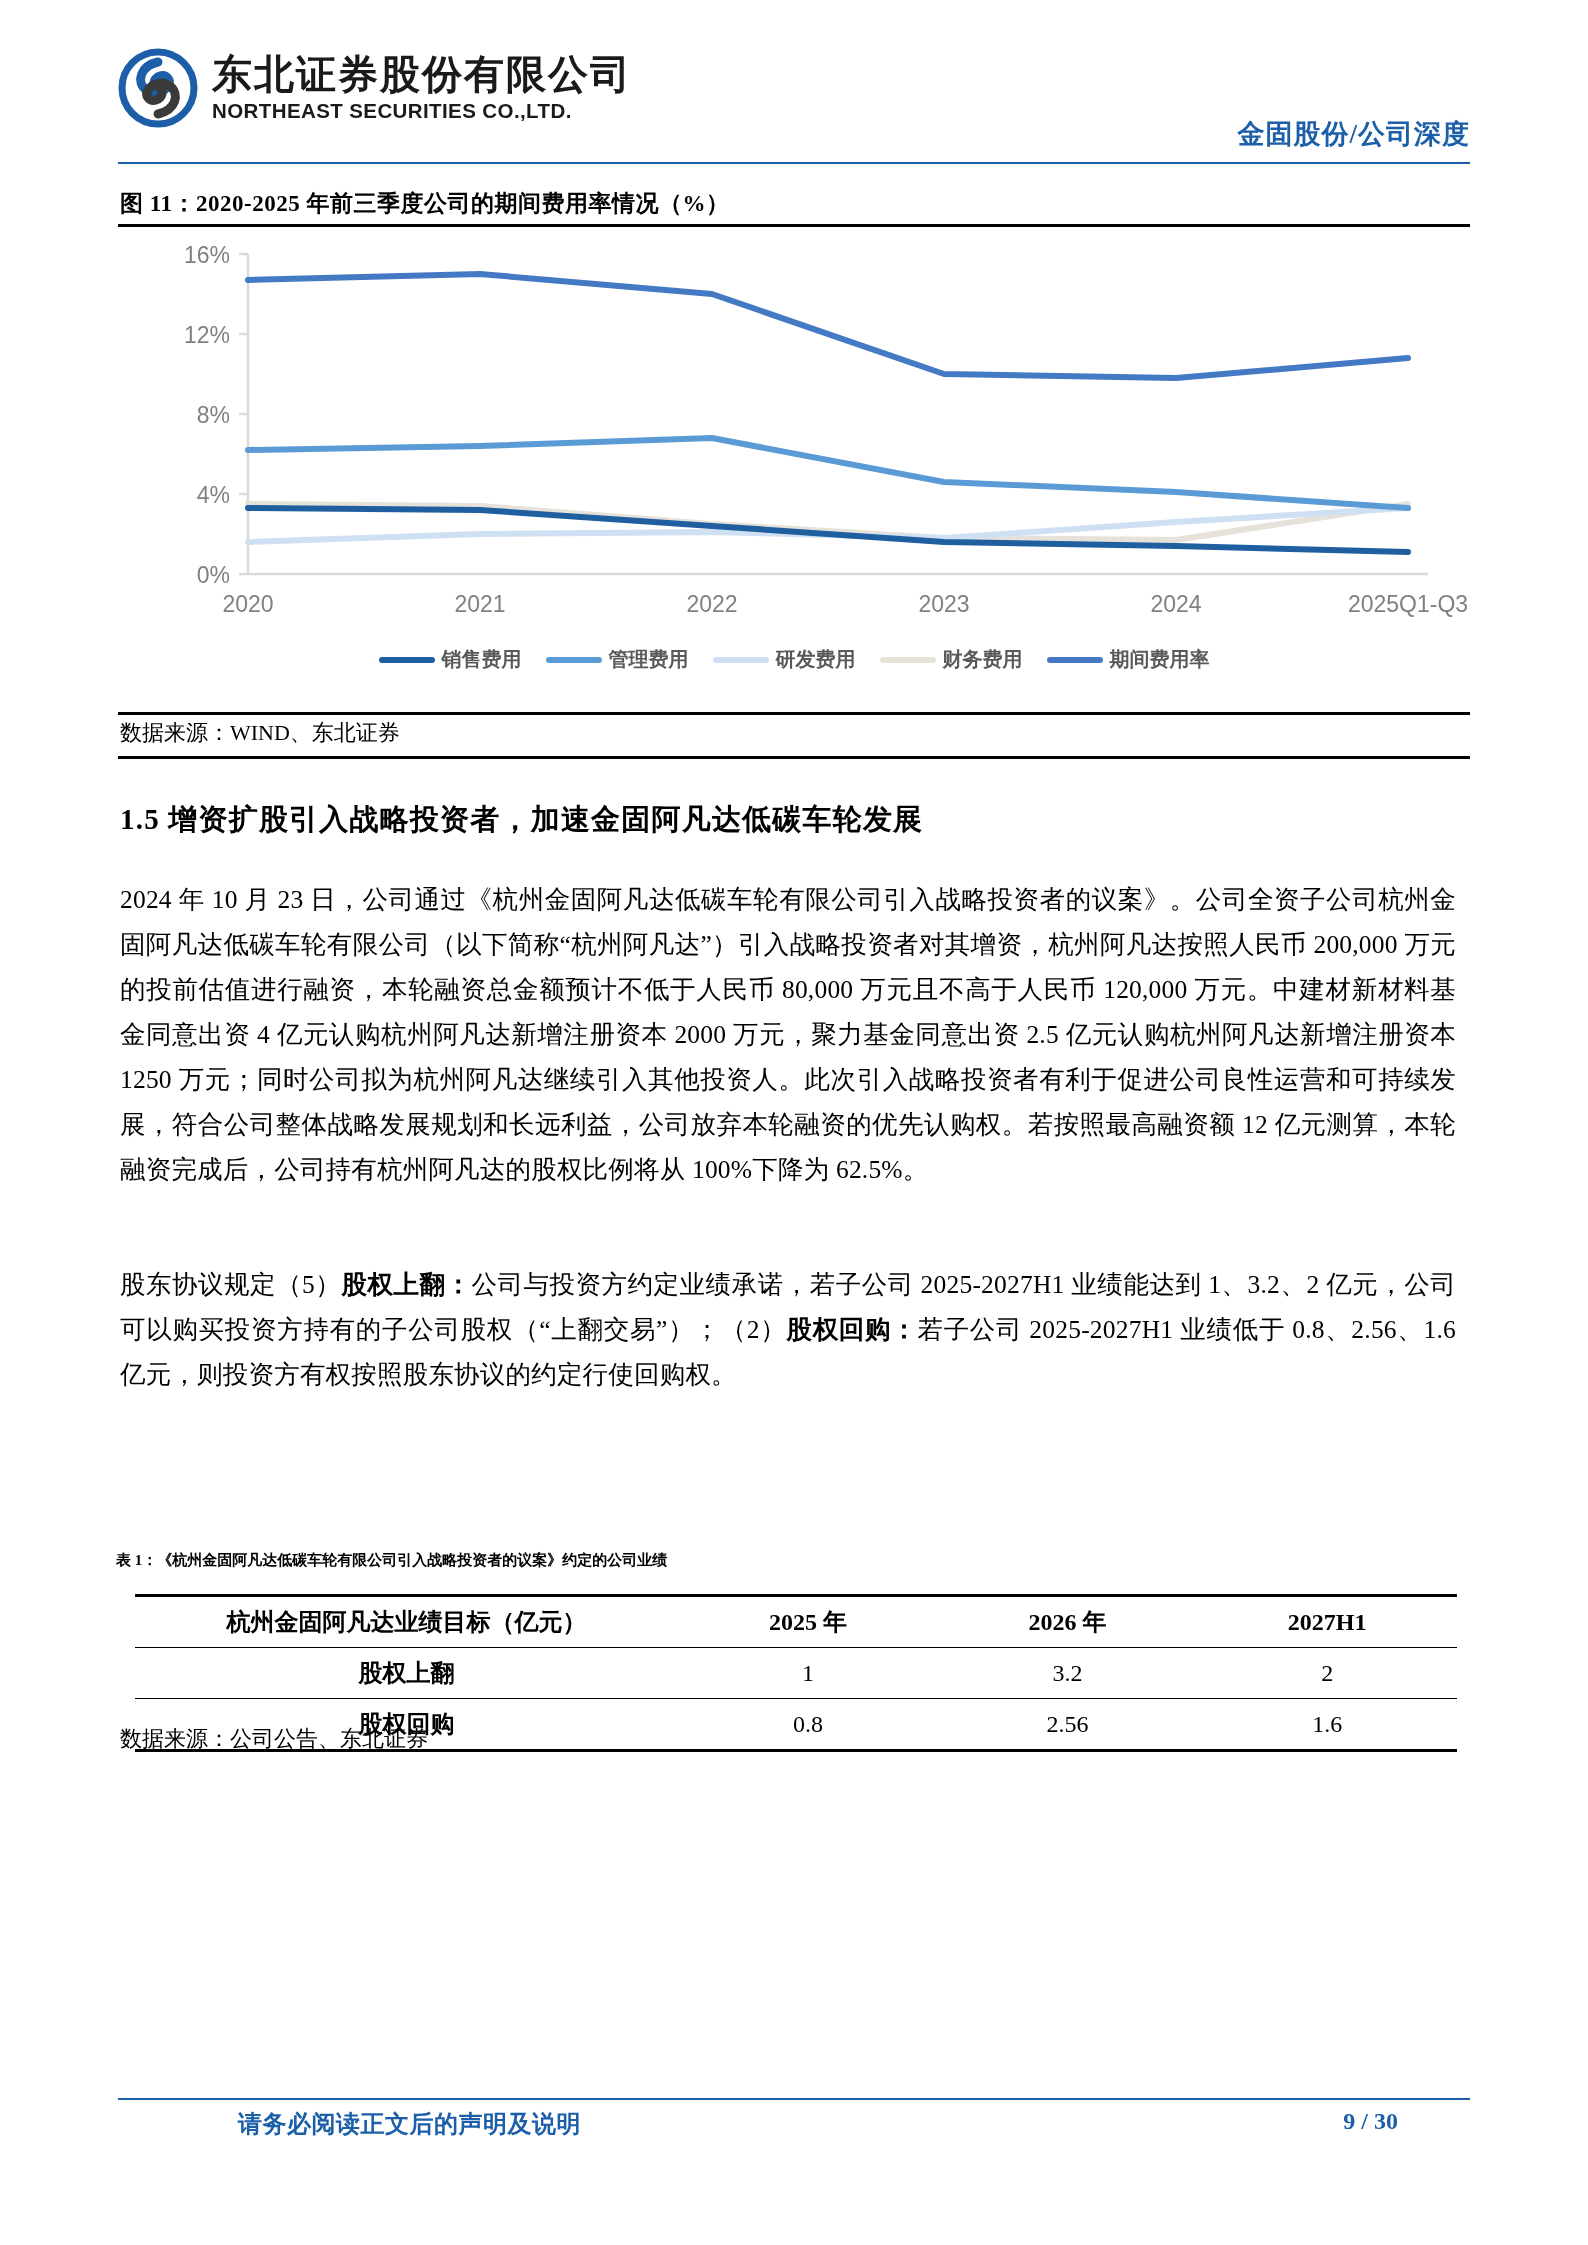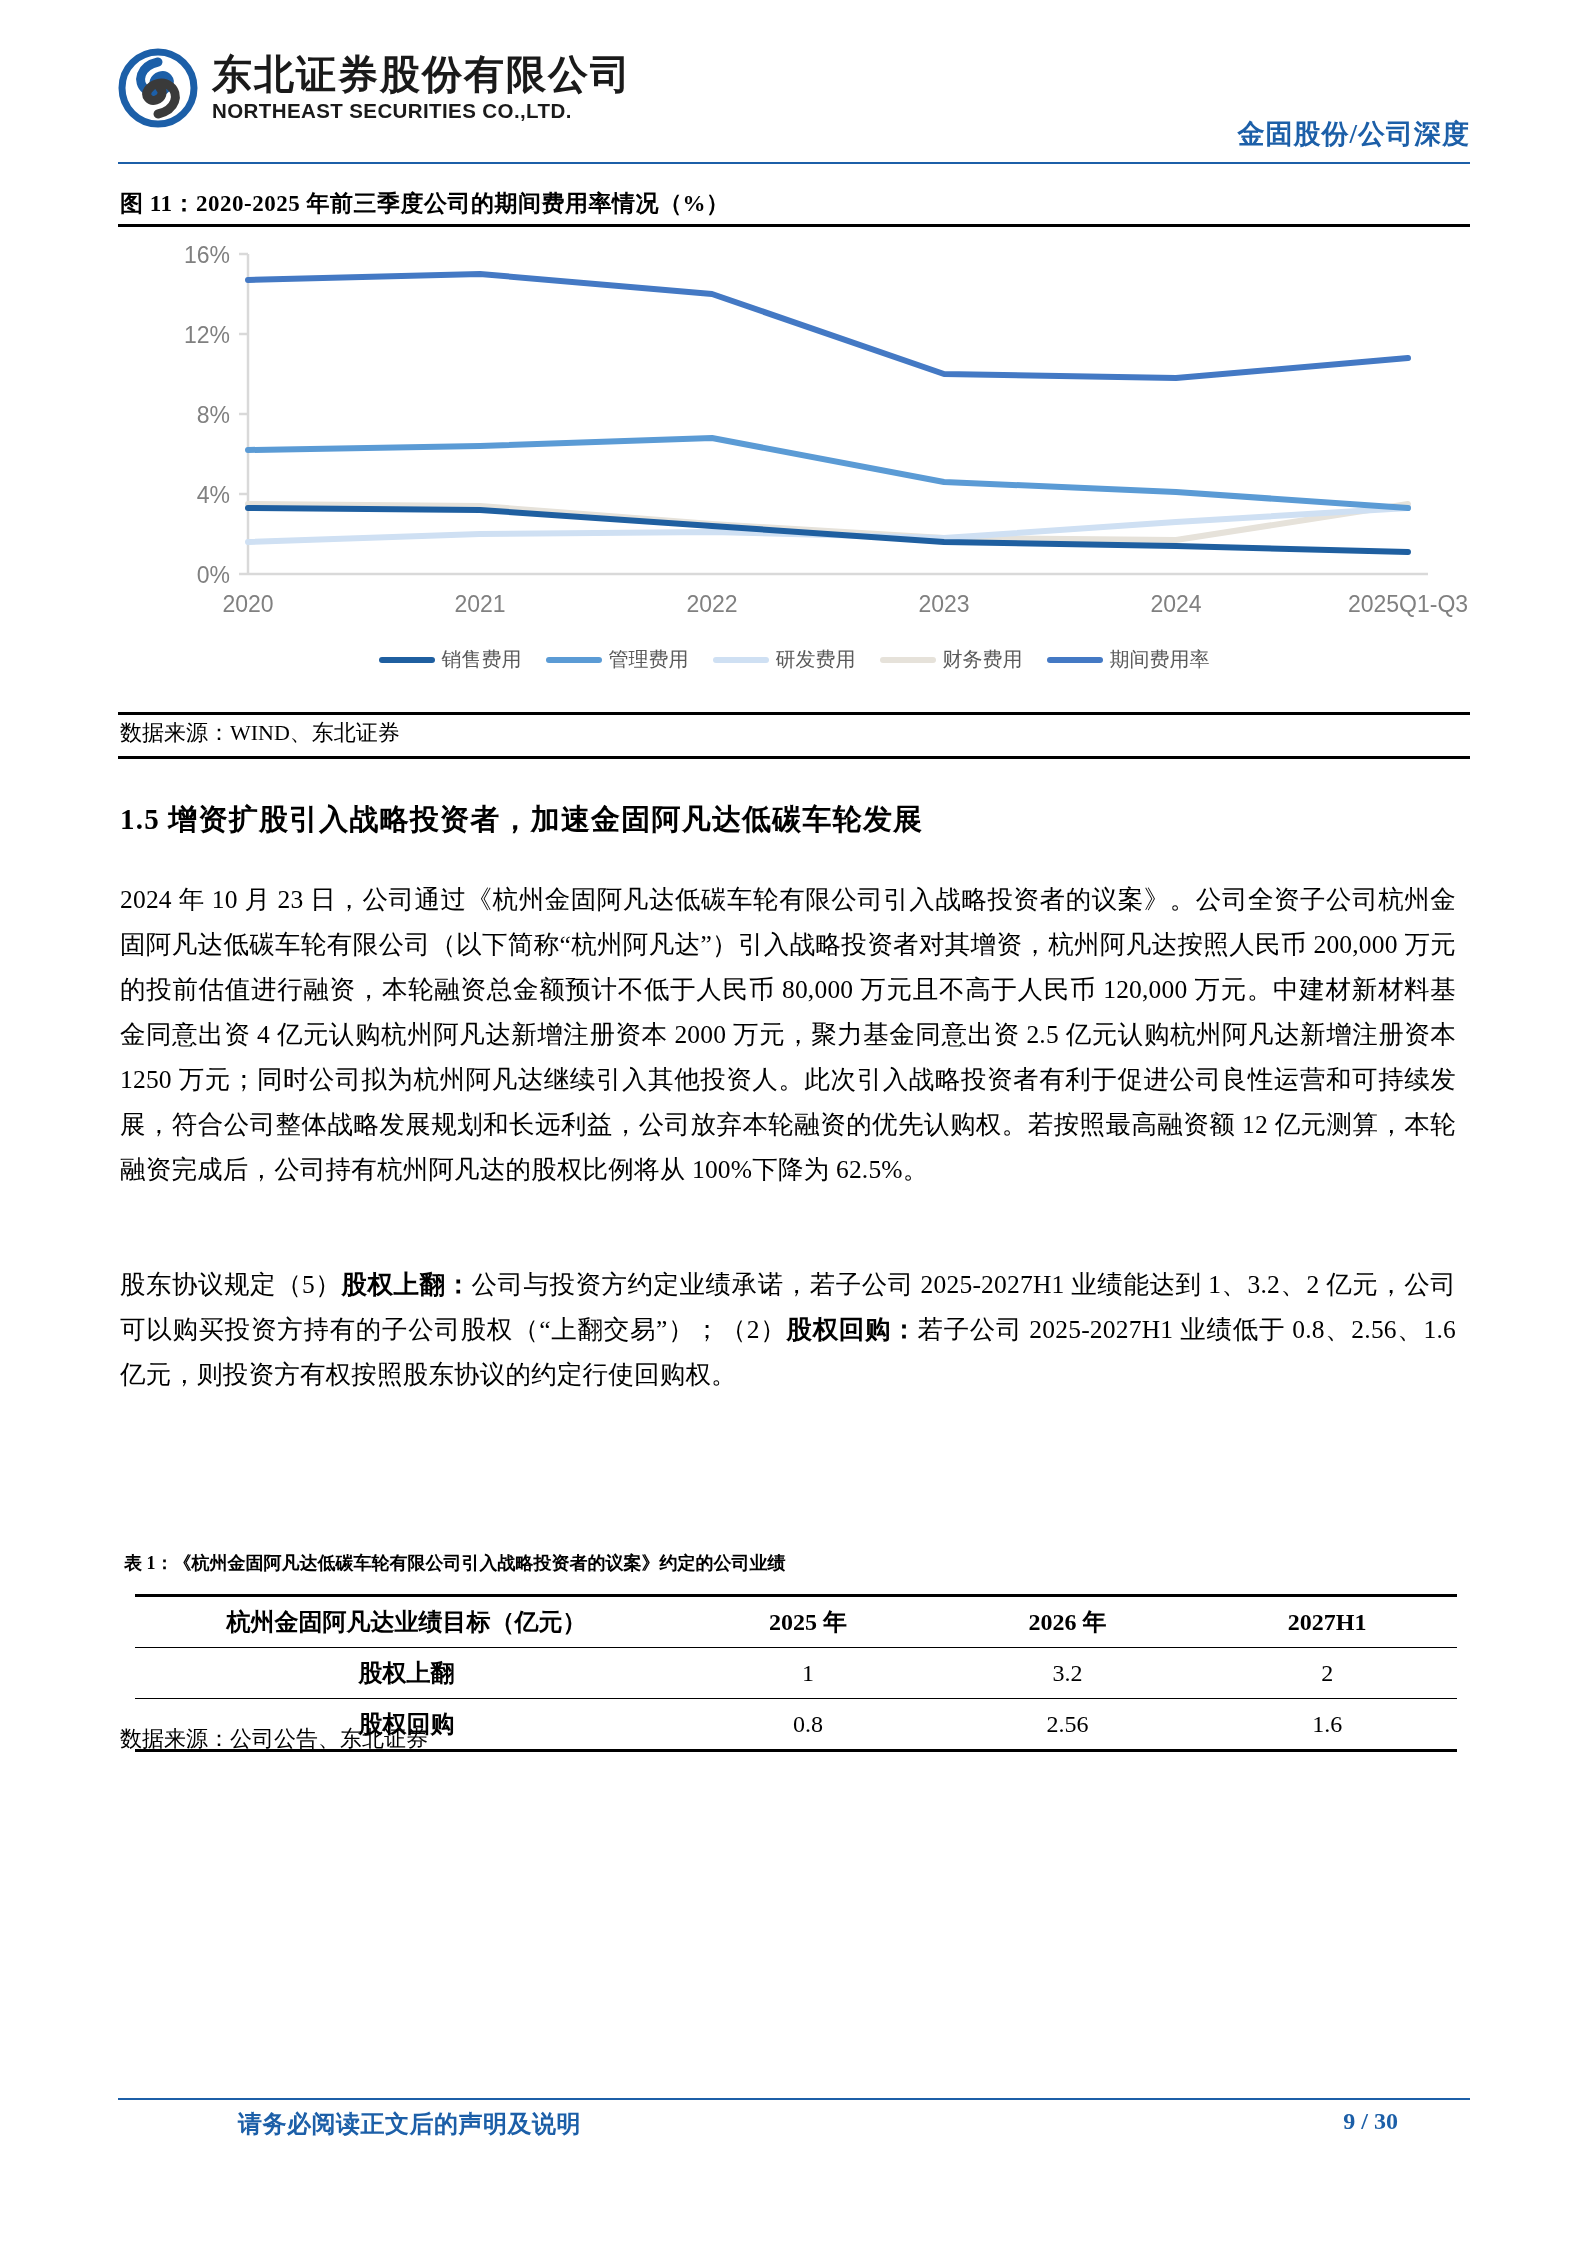--- a/index.html
+++ b/index.html
@@ -87,20 +87,21 @@
   .chart-svg { display: block; }
 
   .chart-legend {
     position: absolute;
     left: 0; top: 414px;
     width: 1352px;
     display: flex;
     justify-content: center;
     align-items: center;
     gap: 0px;
+    font-weight: bold;
   }
   .legend-item { display: flex; align-items: center; margin: 0 12px; }
   .legend-swatch { width: 56px; height: 6px; border-radius: 3px; display: inline-block; }
   .legend-label {
     font-family: "Liberation Sans", "DejaVu Sans", sans-serif;
     font-size: 20px;
     color: #595959;
     margin-left: 7px;
     white-space: nowrap;
   }
@@ -147,23 +148,23 @@
     color: #000;
   }
   .p1 { top: 877px; }
   .p2 { top: 1262px; }
   .p3 { top: 1448px; }
   .body-text b { font-weight: bold; }
 
   
   .tbl-caption {
     position: absolute;
-    left: 124px; top: 1551px;
-    font-weight: bold;
-    font-size: 18px;
+    left: 116px; top: 1551px;
+    font-weight: bold;
+    font-size: 15px;
     color: #000;
     white-space: nowrap;
   }
   .data-table {
     position: absolute;
     left: 135px; top: 1594px;
     width: 1322px;
     border-collapse: collapse;
     font-size: 24px;
   }

